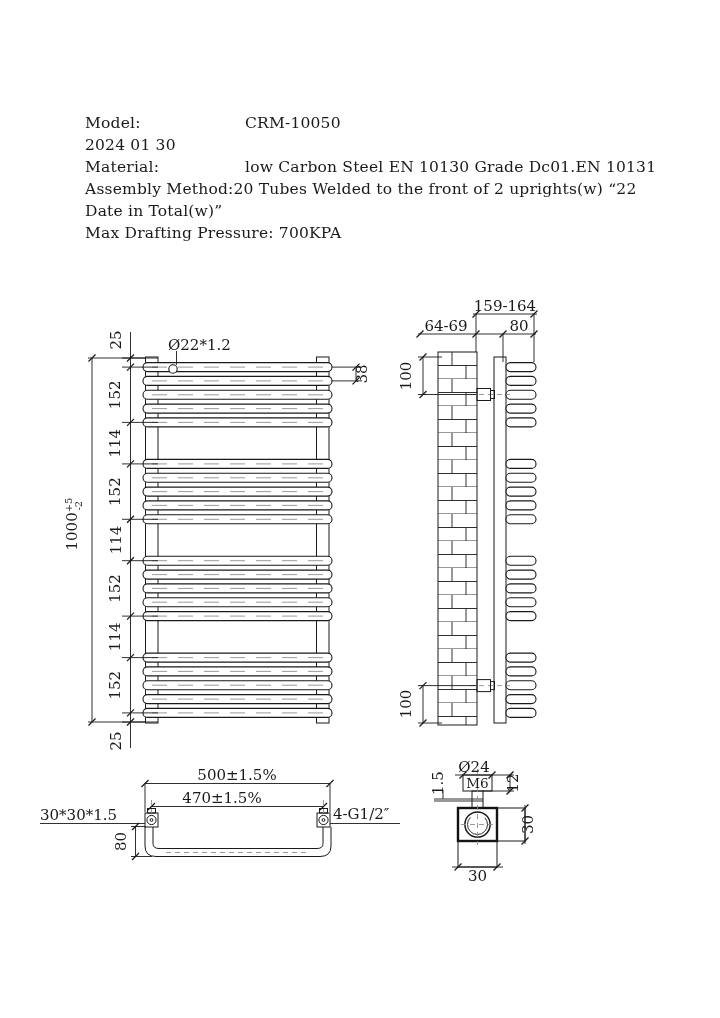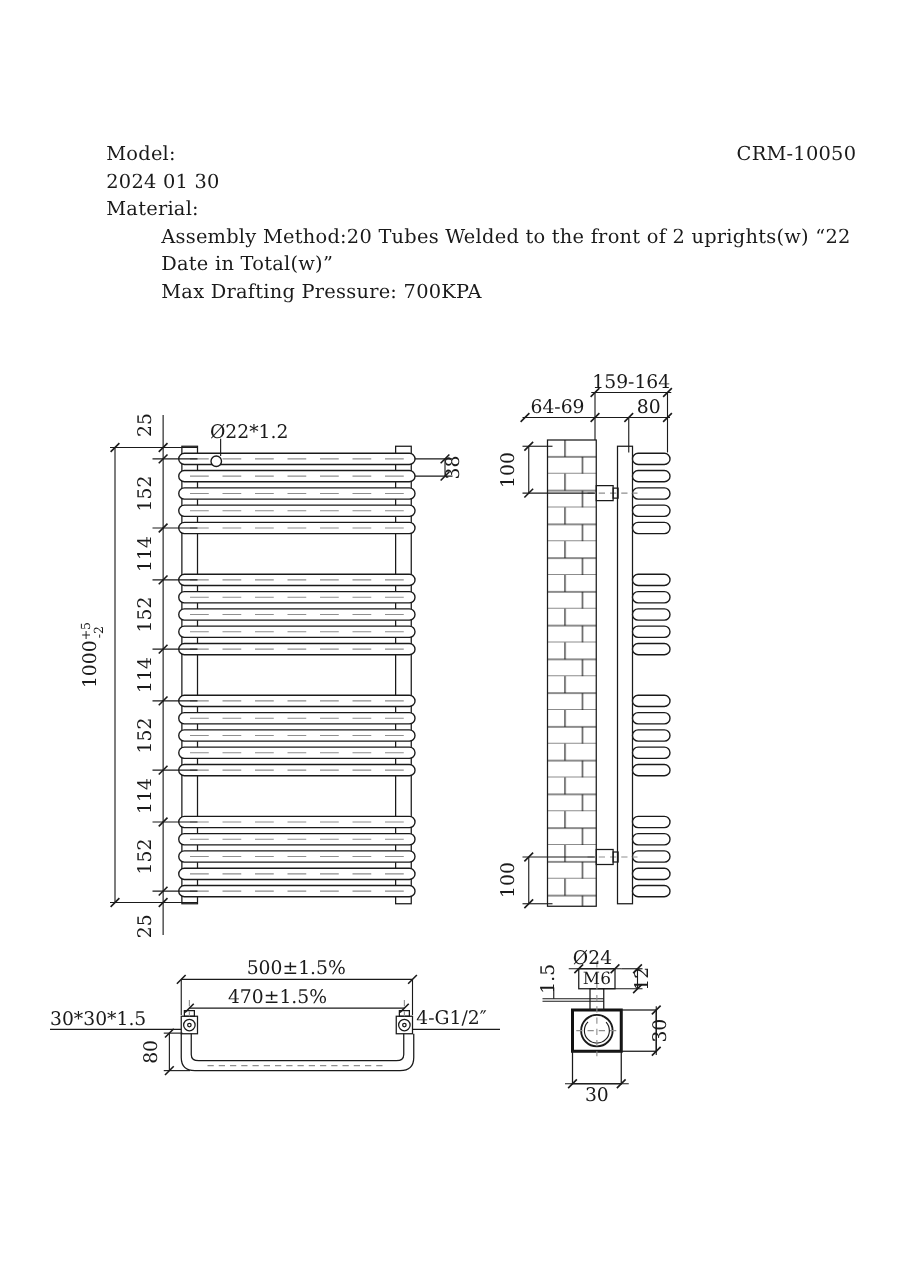--- a/index.html
+++ b/index.html
@@ -1,23 +1,23 @@
 <!DOCTYPE html>
 <html><head>
 <meta charset="utf-8">
 <style>
   html,body{margin:0;padding:0;background:#fff;}
   #page{position:relative;width:720px;height:1018px;background:#ffffff;overflow:hidden;
         font-family:"DejaVu Serif",serif;color:#1a1a1a;}
   
   #header{position:absolute;left:85px;top:112px;width:600px;font-size:15.5px;line-height:22px;
           letter-spacing:.2px;white-space:nowrap;}
-  .hrow{display:flex;justify-content:space-between;}
+  .hrow{display:flex;}
   .hlabel{width:160px;flex:0 0 160px;}
-  .hline{display:block;margin-left:44px;}
+  .hline{display:block;}
   
   #drawing{position:absolute;left:0;top:0;width:720px;height:1018px;}
   .ln{stroke:#1a1a1a;stroke-width:1;fill:none;}
   .thin{stroke:#1a1a1a;stroke-width:.9;fill:none;}
   .bold{stroke:#111;stroke-width:2.4;fill:none;}
   .tick{stroke:#1a1a1a;stroke-width:1.3;}
   .tube{fill:#ffffff;stroke:#1a1a1a;stroke-width:1.1;}
   .cl{stroke:#8f8f8f;stroke-width:.9;stroke-dasharray:15 11;}
   .dash{stroke:#8f8f8f;stroke-width:.9;stroke-dasharray:5 4;fill:none;}
   text{font-family:"DejaVu Serif",serif;fill:#1a1a1a;font-size:15px;}
@@ -31,20 +31,21 @@
   <div id="header">
     <div class="hrow">
       <span class="hlabel">Model:</span>
       <span class="hval">CRM-10050</span>
     </div>
     <div class="hrow">
       <span class="hval">2024 01 30</span>
     </div>
     <div class="hrow">
       <span class="hlabel">Material:</span>
+      <span class="hval">low Carbon Steel EN 10130 Grade Dc01.EN 10131</span>
     </div>
     <span class="hline">Assembly Method:20 Tubes Welded to the front of 2 uprights(w) “22</span>
     <span class="hline">Date in Total(w)”</span>
     <span class="hline">Max Drafting Pressure: 700KPA</span>
   </div>
 
   <svg id="drawing" viewBox="0 0 720 1018">
     <defs>
       <pattern id="brick" x="438" y="352" width="39" height="27" patternUnits="userSpaceOnUse">
         <path d="M0 13.5 H39 M0 27 H39 M14 0 V13.5 M28 13.5 V27" stroke="#1a1a1a" stroke-width=".9" fill="none"></path>

